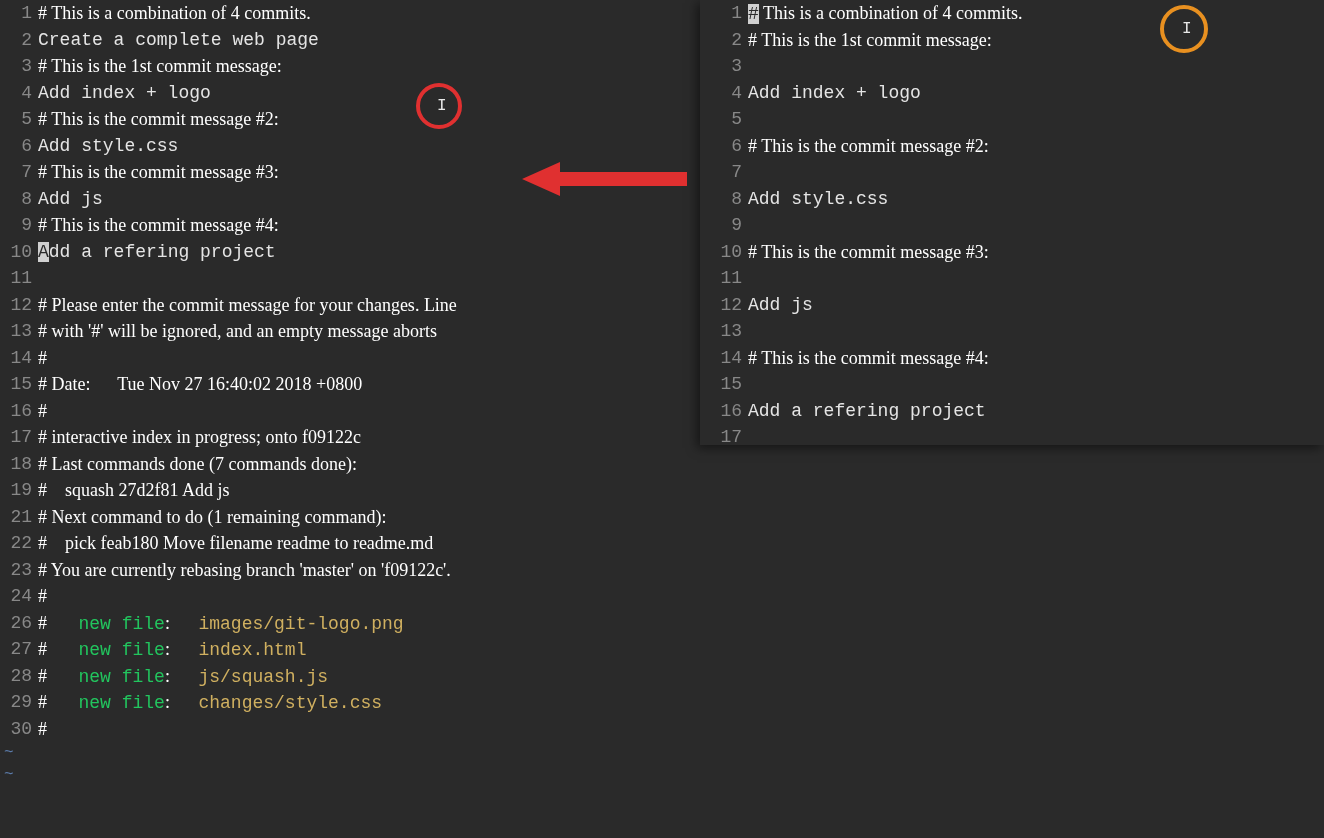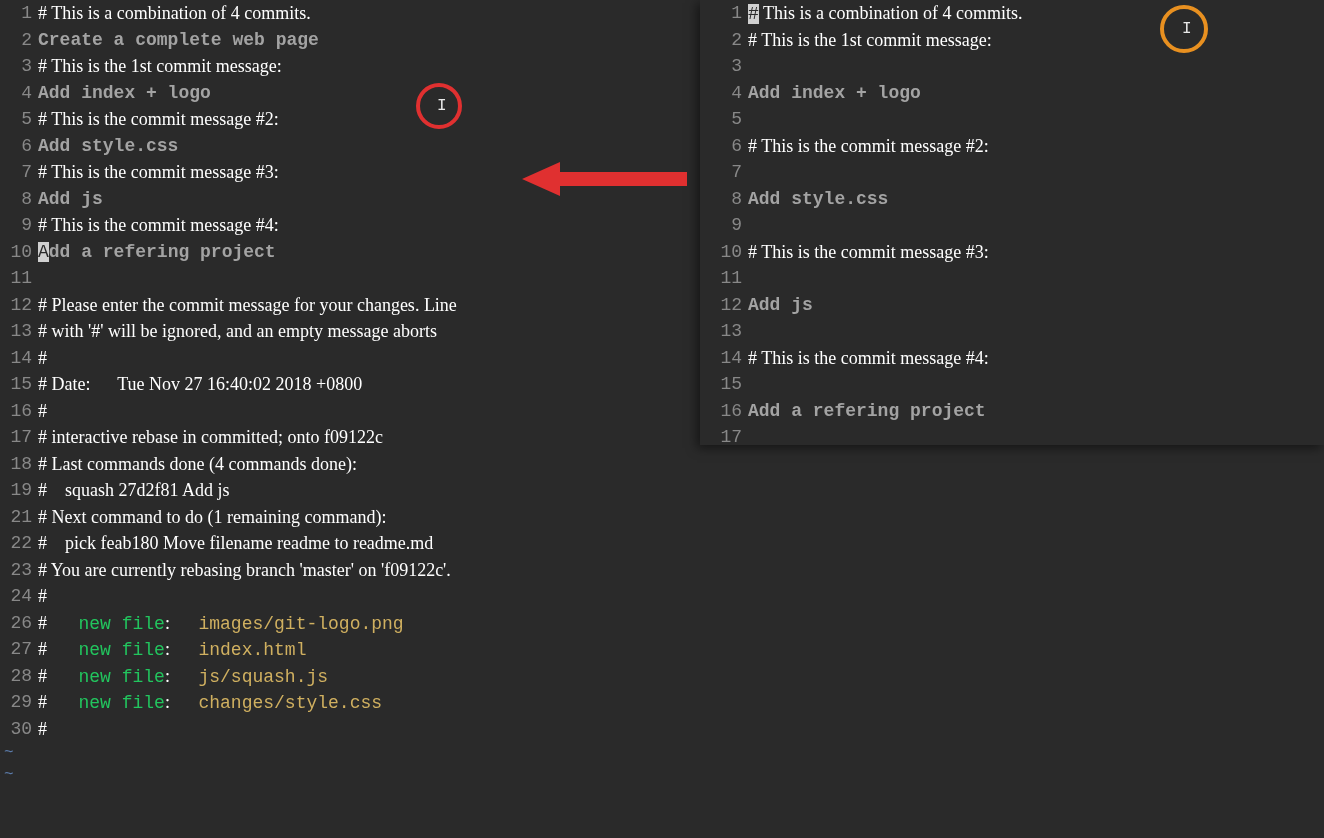--- a/index.html
+++ b/index.html
@@ -46,21 +46,21 @@
     flex-shrink: 0;
   }
   .lineno-wide {
     width: 48px;
   }
   .content {
     flex: 1;
     overflow: hidden;
   }
   .comment { color: #ffffff; font-family: Liberation Serif, serif; }
-  .normal { color: #a3a3a3; font-weight: bold; }
+  .normal { color: #e5e5e5; }
   .keyword { color: #22c55e; }
   .filename { color: #d0b060; margin-left: 15px; }
   .cursor-block {
     background: #d0d0d0;
     color: #2a2a2a;
   }
   .tilde-line {
     color: #5a7aa8;
     padding-left: 4px;
     height: 22px;
@@ -101,22 +101,22 @@
     <div class="line"><span class="lineno">7</span><span class="content"><span class="comment"># This is the commit message #3:</span></span></div>
     <div class="line"><span class="lineno">8</span><span class="content"><span class="normal">Add js</span></span></div>
     <div class="line"><span class="lineno">9</span><span class="content"><span class="comment"># This is the commit message #4:</span></span></div>
     <div class="line"><span class="lineno">10</span><span class="content"><span class="cursor-block">A</span><span class="normal">dd a refering project</span></span></div>
     <div class="line"><span class="lineno">11</span><span class="content"><span class="normal"></span></span></div>
     <div class="line"><span class="lineno">12</span><span class="content"><span class="comment"># Please enter the commit message for your changes. Line</span></span></div>
     <div class="line"><span class="lineno">13</span><span class="content"><span class="comment"># with '#' will be ignored, and an empty message aborts</span></span></div>
     <div class="line"><span class="lineno">14</span><span class="content"><span class="comment">#</span></span></div>
     <div class="line"><span class="lineno">15</span><span class="content"><span class="comment"># Date:      Tue Nov 27 16:40:02 2018 +0800</span></span></div>
     <div class="line"><span class="lineno">16</span><span class="content"><span class="comment">#</span></span></div>
-    <div class="line"><span class="lineno">17</span><span class="content"><span class="comment"># interactive rebase in committed; onto f09122c</span></span></div>
-    <div class="line"><span class="lineno">18</span><span class="content"><span class="comment"># Last commands done (4 commands done):</span></span></div>
+    <div class="line"><span class="lineno">17</span><span class="content"><span class="comment"># interactive index in progress; onto f09122c</span></span></div>
+    <div class="line"><span class="lineno">18</span><span class="content"><span class="comment"># Last commands done (7 commands done):</span></span></div>
     <div class="line"><span class="lineno">19</span><span class="content"><span class="comment">#    squash 27d2f81 Add js</span></span></div>
     <div class="line"><span class="lineno">21</span><span class="content"><span class="comment"># Next command to do (1 remaining command):</span></span></div>
     <div class="line"><span class="lineno">22</span><span class="content"><span class="comment">#    pick feab180 Move filename readme to readme.md</span></span></div>
     <div class="line"><span class="lineno">23</span><span class="content"><span class="comment"># You are currently rebasing branch 'master' on 'f09122c'.</span></span></div>
     <div class="line"><span class="lineno">24</span><span class="content"><span class="comment">#</span></span></div>
     <div class="line"><span class="lineno">26</span><span class="content"><span class="comment">#       </span><span class="keyword">new file</span><span class="comment">:   </span><span class="filename">images/git-logo.png</span></span></div>
     <div class="line"><span class="lineno">27</span><span class="content"><span class="comment">#       </span><span class="keyword">new file</span><span class="comment">:   </span><span class="filename">index.html</span></span></div>
     <div class="line"><span class="lineno">28</span><span class="content"><span class="comment">#       </span><span class="keyword">new file</span><span class="comment">:   </span><span class="filename">js/squash.js</span></span></div>
     <div class="line"><span class="lineno">29</span><span class="content"><span class="comment">#       </span><span class="keyword">new file</span><span class="comment">:   </span><span class="filename">changes/style.css</span></span></div>
     <div class="line"><span class="lineno">30</span><span class="content"><span class="comment">#</span></span></div>

